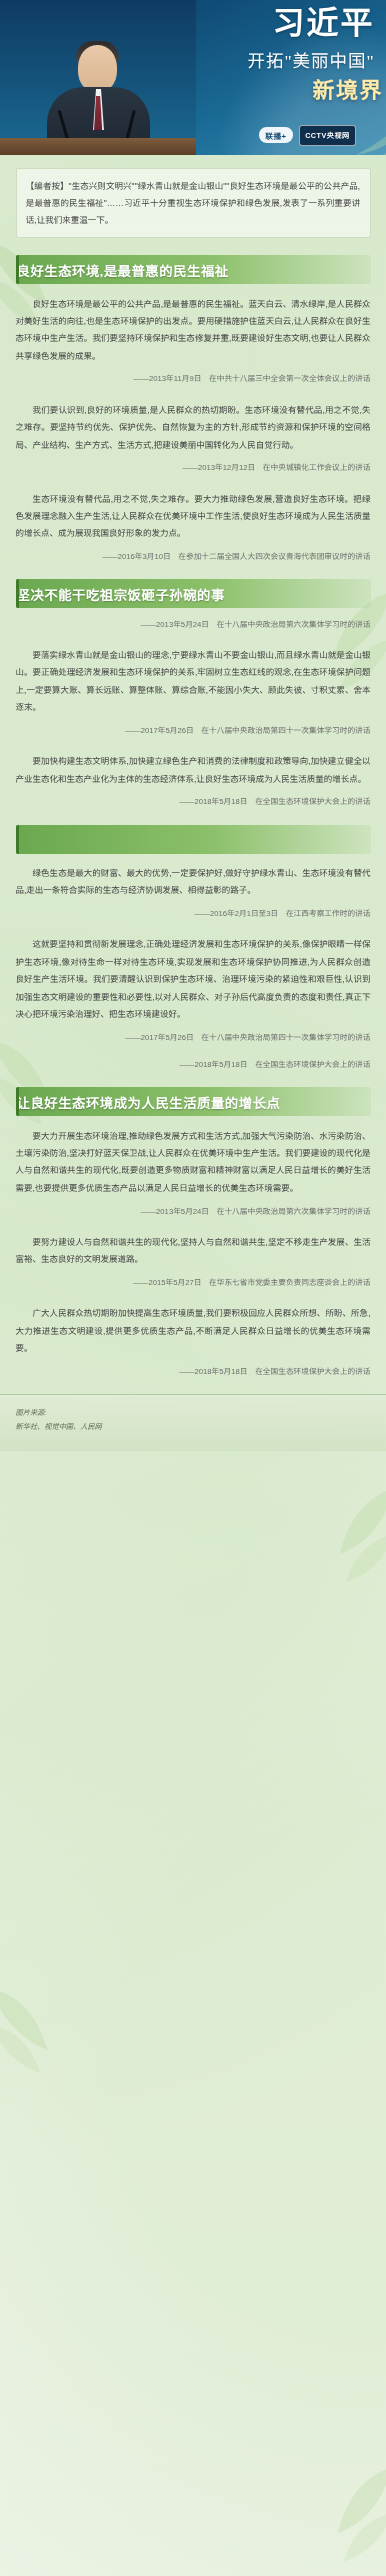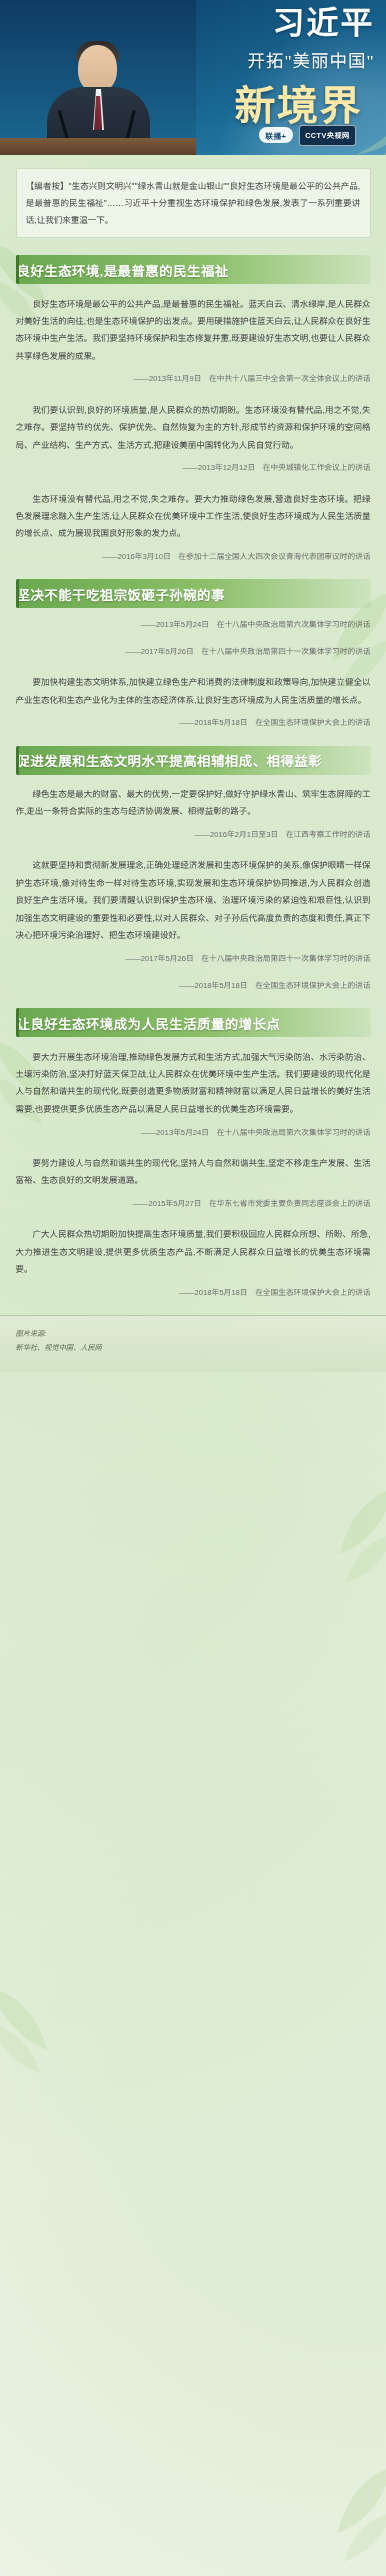--- a/index.html
+++ b/index.html
@@ -118,22 +118,22 @@
     position: absolute;
     right: 11.3px; top: 47px;
     font-size: 17.5px;
     color: #ffffff;
     letter-spacing: 1px;
     font-family: "Liberation Serif", "DejaVu Serif", serif;
     text-shadow: 0 1px 2.6px rgba(0,0,0,.3);
   }
   .banner-title-3 {
     position: absolute;
-    right: 24px; top: 72px;
-    font-size: 41px;
+    right: 3px; top: 72px;
+    font-size: 22px;
     font-weight: bold;
     color: #ffe9a8;
     letter-spacing: 1.5px;
     font-family: "Liberation Serif", "DejaVu Serif", serif;
     text-shadow: 0 1.5px 4.1px rgba(0,0,0,.35);
     text-align: right;
   }
   .banner-logos {
     position: absolute;
     right: 30px; bottom: 9.3px;
@@ -342,31 +342,31 @@
       <p class="para">生态环境没有替代品,用之不觉,失之难存。要大力推动绿色发展,营造良好生态环境。把绿色发展理念融入生产生活,让人民群众在优美环境中工作生活,使良好生态环境成为人民生活质量的增长点、成为展现我国良好形象的发力点。</p>
       <div class="source">——2016年3月10日　在参加十二届全国人大四次会议青海代表团审议时的讲话</div>
     </div>
 
     <div class="section">
       <div class="sec-head">
         <span class="bar"></span>
         <h2>坚决不能干吃祖宗饭砸子孙碗的事</h2>
       </div>
       <div class="source">——2013年5月24日　在十八届中央政治局第六次集体学习时的讲话</div>
+      <p class="para">要落实绿水青山就是金山银山的理念,宁要绿水青山不要金山银山,而且绿水青山就是金山银山。要正确处理经济发展和生态环境保护的关系,牢固树立生态红线的观念,在生态环境保护问题上,一定要算大账、算长远账、算整体账、算综合账,不能因小失大、顾此失彼、寸积丈累、舍本逐末。</p>
       <div class="source">——2017年5月26日　在十八届中央政治局第四十一次集体学习时的讲话</div>
       <p class="para">要加快构建生态文明体系,加快建立绿色生产和消费的法律制度和政策导向,加快建立健全以产业生态化和生态产业化为主体的生态经济体系,让良好生态环境成为人民生活质量的增长点。</p>
       <div class="source">——2018年5月18日　在全国生态环境保护大会上的讲话</div>
     </div>
 
     <div class="section">
       <div class="sec-head">
         <span class="bar"></span>
-        <h2>促进发展和生态文明水平提高相辅相成、相得益彰</h2>
       </div>
-      <p class="para">绿色生态是最大的财富、最大的优势,一定要保护好,做好守护绿水青山、筑牢生态屏障的工作,走出一条符合实际的生态与经济协调发展、相得益彰的路子。</p>
+      <p class="para">绿色生态是最大的财富、最大的优势,一定要保护好,做好守护绿水青山、生态环境没有替代品,走出一条符合实际的生态与经济协调发展、相得益彰的路子。</p>
       <div class="source">——2016年2月1日至3日　在江西考察工作时的讲话</div>
       <p class="para">这就要坚持和贯彻新发展理念,正确处理经济发展和生态环境保护的关系,像保护眼睛一样保护生态环境,像对待生命一样对待生态环境,实现发展和生态环境保护协同推进,为人民群众创造良好生产生活环境。我们要清醒认识到保护生态环境、治理环境污染的紧迫性和艰巨性,认识到加强生态文明建设的重要性和必要性,以对人民群众、对子孙后代高度负责的态度和责任,真正下决心把环境污染治理好、把生态环境建设好。</p>
       <div class="source">——2017年5月26日　在十八届中央政治局第四十一次集体学习时的讲话</div>
       <div class="source">——2018年5月18日　在全国生态环境保护大会上的讲话</div>
     </div>
 
     <div class="section">
       <div class="sec-head">
         <span class="bar"></span>
         <h2>让良好生态环境成为人民生活质量的增长点</h2>

